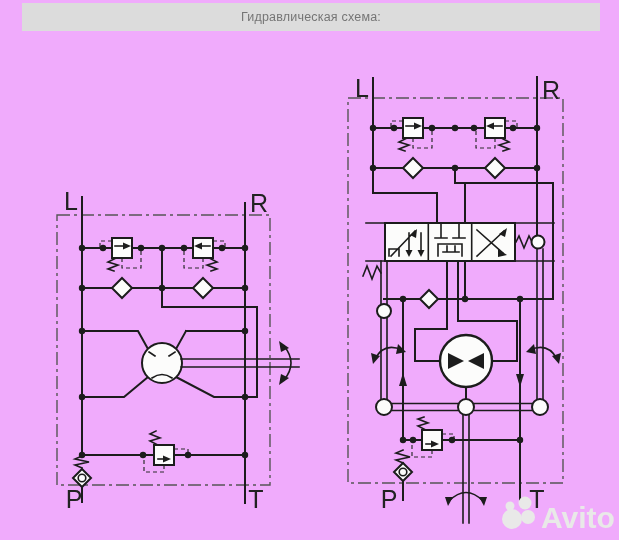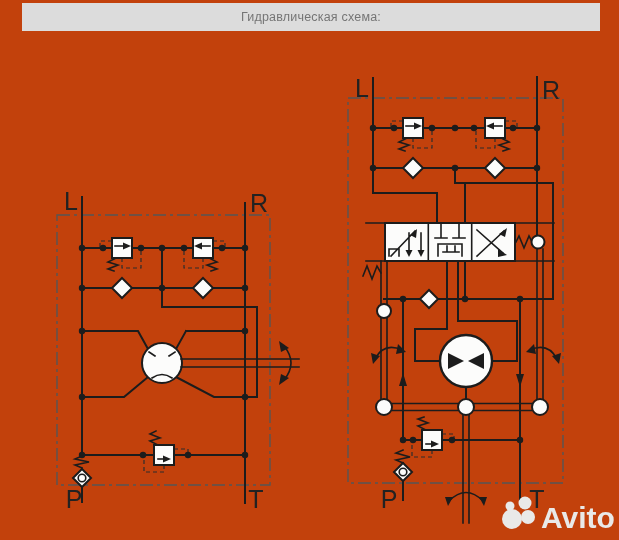--- a/index.html
+++ b/index.html
@@ -1,16 +1,16 @@
 <!DOCTYPE html>
 <html><head>
 <meta charset="utf-8">
 <style>
   html,body{margin:0;padding:0;background:#ffffff;}
-  .page{position:relative;width:619px;height:540px;background:#c2410c;overflow:hidden;
+  .page{position:relative;width:619px;height:540px;background:#f0abfc;overflow:hidden;
         font-family:"Liberation Sans",sans-serif;}
   .header-bar{position:absolute;left:22px;top:3px;width:578px;height:28px;background:#dcdcdc;
         display:flex;align-items:center;justify-content:center;}
   .header-title{font-size:12.5px;color:#757575;letter-spacing:.2px;}
   svg{position:absolute;left:0;top:0;}
   .ln{stroke:#1c1c1c;stroke-width:2;fill:none;stroke-linecap:square;}
   .tn{stroke:#1c1c1c;stroke-width:1.6;fill:none;stroke-linecap:square;}
   .dd{stroke:#565656;stroke-width:1.4;fill:none;stroke-dasharray:13 4 3 4;}
   .dsh{stroke:#2d2d2d;stroke-width:1.2;fill:none;stroke-dasharray:4 3;}
   .sym{fill:#fcfcfb;stroke:#1c1c1c;stroke-width:2;}

